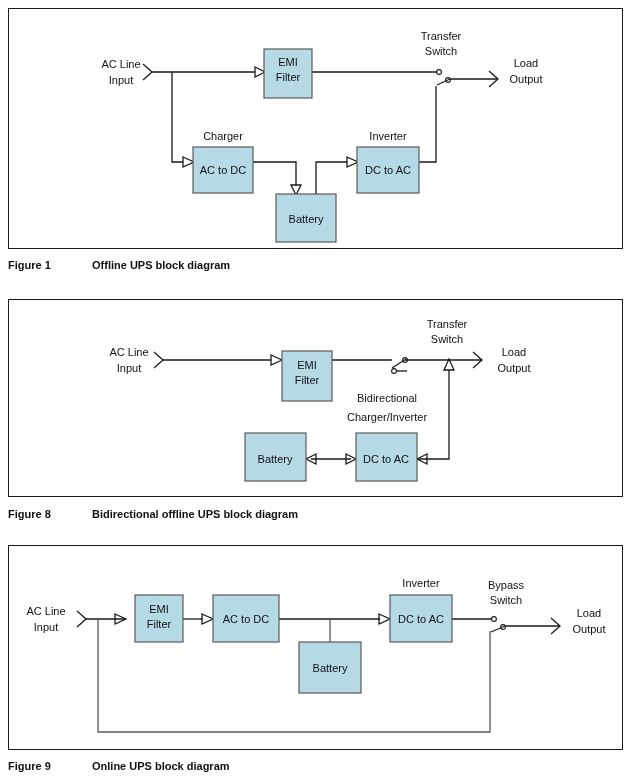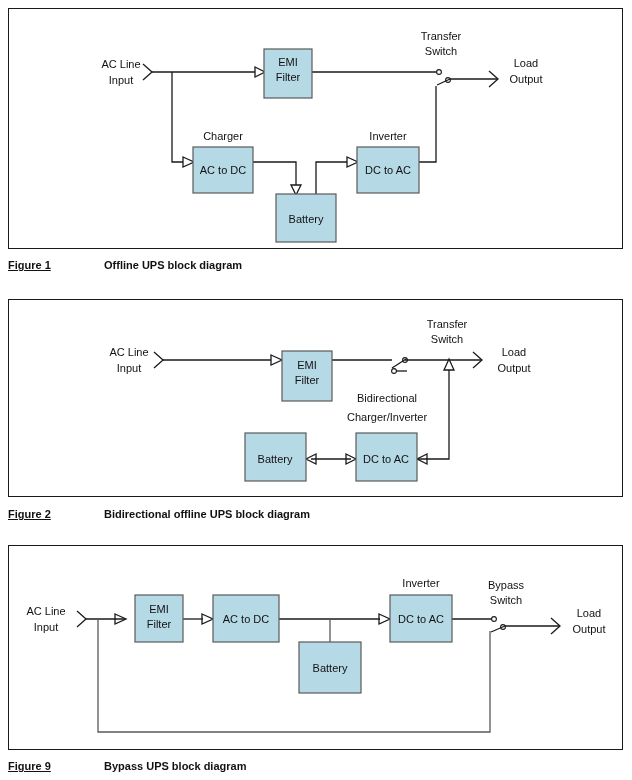--- a/index.html
+++ b/index.html
@@ -38,22 +38,21 @@
     position: absolute;
     left: 8px;
     font-family: "Liberation Sans", sans-serif;
     font-weight: bold;
     font-size: 11px;
     color: #111111;
     white-space: nowrap;
   }
   .caption .cap-label {
     display: inline-block;
-    width: 96px;
-    text-decoration: underline;
+    width: 84px;
   }
   .caption .cap-text {
     display: inline-block;
     text-align: right;
   }
   text {
     font-family: "Liberation Sans", sans-serif;
     fill: #111111;
   }
   .blk-label {
@@ -188,21 +187,21 @@
         <text class="out-label" x="438" y="43" text-anchor="middle">Switch</text>
 
         <text class="out-label" x="505" y="56" text-anchor="middle">Load</text>
         <text class="out-label" x="505" y="72" text-anchor="middle">Output</text>
 
         <text class="out-label" x="378" y="102" text-anchor="middle">Bidirectional</text>
         <text class="out-label" x="378" y="121" text-anchor="middle">Charger/Inverter</text>
       </svg>
     </div>
     <div class="caption" style="top:508px;">
-      <span class="cap-label">Figure 2</span><span class="cap-text">Bidirectional offline UPS block diagram</span>
+      <span class="cap-label">Figure 8</span><span class="cap-text">Bidirectional offline UPS block diagram</span>
     </div>
   </div>
 
   <div class="figure-block">
     <div class="panel" style="top:545px; left:8px; width:615px; height:205px;">
       <svg width="613" height="203" viewBox="0 0 613 203">
 
         <polyline class="wire" points="68,65 77,73 68,81"></polyline>
         <line class="wire" x1="77" y1="73" x2="116" y2="73"></line>
         <polygon class="wire" fill="#1a1a1a" points="106,68 117,73 106,78"></polygon>
@@ -242,17 +241,17 @@
         <text class="out-label" x="412" y="41" text-anchor="middle">Inverter</text>
 
         <text class="out-label" x="497" y="43" text-anchor="middle">Bypass</text>
         <text class="out-label" x="497" y="58" text-anchor="middle">Switch</text>
 
         <text class="out-label" x="580" y="71" text-anchor="middle">Load</text>
         <text class="out-label" x="580" y="87" text-anchor="middle">Output</text>
       </svg>
     </div>
     <div class="caption" style="top:760px;">
-      <span class="cap-label">Figure 9</span><span class="cap-text">Bypass UPS block diagram</span>
+      <span class="cap-label">Figure 9</span><span class="cap-text">Online UPS block diagram</span>
     </div>
   </div>
 
 </div>
 
 </body></html>

